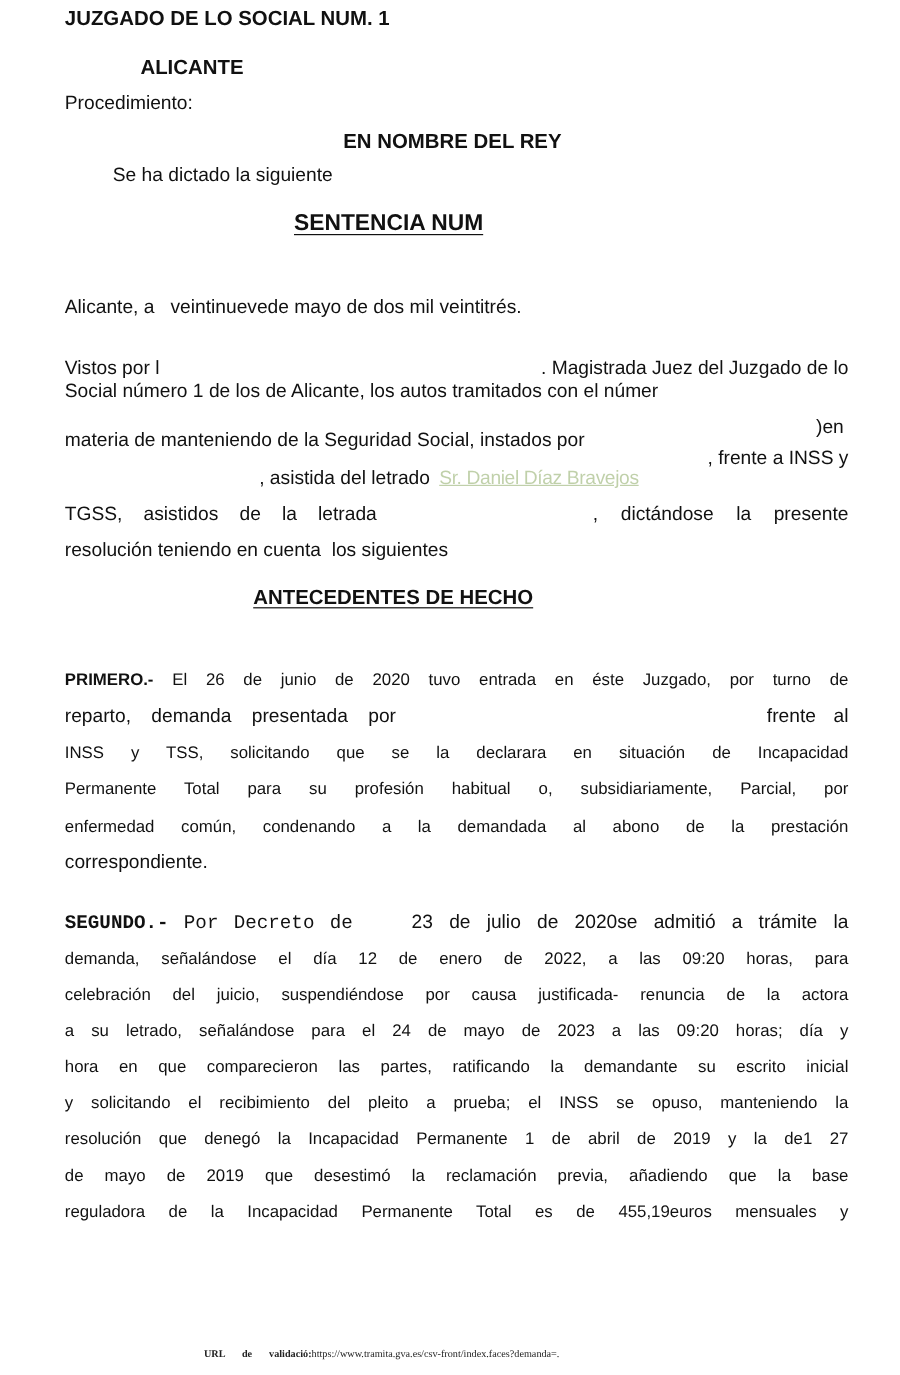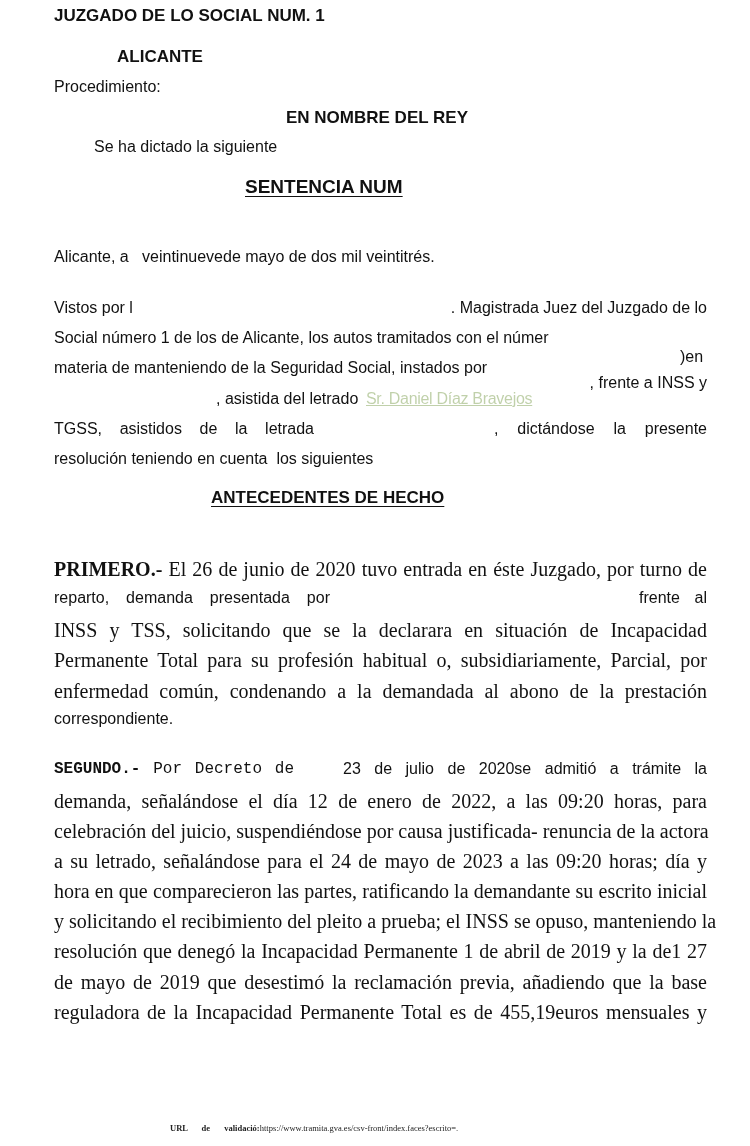--- a/index.html
+++ b/index.html
@@ -3,22 +3,22 @@
 <meta charset="utf-8">
 <style>
   html, body { margin: 0; padding: 0; background: #ffffff; }
   body { width: 750px; height: 1146px; position: relative; overflow: hidden;
          font-family: "Liberation Sans", sans-serif; color: #111111; }
   .abs { position: absolute; white-space: nowrap; }
   .hdr { font-weight: bold; font-size: 17px; }
   .txt { font-size: 16px; }
   .u { text-decoration: underline; text-underline-offset: 3px; }
   .title { font-weight: bold; font-size: 19px; }
-  .just { position: absolute; left: 54px; width: 653px; font-size: 20px;
-          text-align: justify; text-align-last: justify; white-space: nowrap; font-family: Liberation Serif, serif; }
+  .just { position: absolute; left: 54px; width: 653px; font-size: 14px;
+          text-align: justify; text-align-last: justify; white-space: nowrap; }
   .b { font-weight: bold; }
   .footer { position: absolute; left: 170px; top: 1123px; font-family: "Liberation Serif", serif;
             font-size: 8.5px; color: #222; }
   .footer .lbl { font-weight: bold; word-spacing: 12px; }
 </style>
 </head>
 <body>
 
 <div class="abs hdr" style="left:54px;top:6px;">JUZGADO DE LO SOCIAL NUM. 1</div>
 <div class="abs hdr" style="left:117px;top:47px;">ALICANTE</div>
@@ -26,21 +26,21 @@
 <div class="abs hdr" style="left:286px;top:108px;">EN NOMBRE DEL REY</div>
 <div class="abs txt" style="left:54px;top:138px;margin-left:40px;">Se ha dictado la siguiente</div>
 <div class="abs title u" style="left:245px;top:176px;padding-right:14px;">SENTENCIA NUM</div>
 
 <div class="abs txt" style="left:54px;top:248px;white-space:pre;">Alicante, a   veintinuevede mayo de dos mil veintitrés.</div>
 
 <div>
   <div class="abs txt" style="left:54px;top:299px;">Vistos por l</div>
   <div class="abs txt" style="left:384px;top:299px;width:323px;text-align:right;">. Magistrada Juez del Juzgado de lo</div>
 
-  <div class="abs txt" style="left:54px;top:329px;">Social número 1 de los de Alicante, los autos tramitados con el númer</div>
+  <div class="abs txt" style="left:54px;top:318px;">Social número 1 de los de Alicante, los autos tramitados con el númer</div>
   <div class="abs txt" style="left:680px;top:348px;">)en</div>
 
   <div class="abs txt" style="left:54px;top:359px;">materia de manteniendo de la Seguridad Social, instados por</div>
 
   <div class="abs txt" style="left:216px;top:390px;">, asistida del letrado</div>
   <div class="abs txt" style="left:366px;top:390px;color:#4d7c0f;opacity:0.35;letter-spacing:-0.3px;text-decoration:underline;">Sr. Daniel Díaz Bravejos</div>
   <div class="abs txt" style="left:550px;top:374px;width:157px;text-align:right;">, frente a INSS y</div>
 
   <div class="abs txt" style="left:54px;top:420px;width:260px;text-align:justify;text-align-last:justify;">TGSS, asistidos de la letrada</div>
   <div class="abs txt" style="left:494px;top:420px;width:213px;text-align:justify;text-align-last:justify;">, dictándose la presente</div>
@@ -67,14 +67,14 @@
   <div class="just" style="top:820px;">celebración del juicio, suspendiéndose por causa justificada- renuncia de la actora</div>
   <div class="just" style="top:850px;">a su letrado, señalándose para el 24 de mayo de 2023 a las 09:20 horas; día y</div>
   <div class="just" style="top:880px;">hora en que comparecieron las partes, ratificando la demandante su escrito inicial</div>
   <div class="just" style="top:910px;">y solicitando el recibimiento del pleito a prueba; el INSS se opuso, manteniendo la</div>
   <div class="just" style="top:940px;">resolución que denegó la Incapacidad Permanente 1 de abril de 2019 y la de1 27</div>
   <div class="just" style="top:971px;">de mayo de 2019 que desestimó la reclamación previa, añadiendo que la base</div>
   <div class="just" style="top:1001px;">reguladora de la Incapacidad Permanente Total es de 455,19euros mensuales y</div>
 </div>
 
 <div class="footer">
-  <span class="lbl">URL de validació:</span><span>https://www.tramita.gva.es/csv-front/index.faces?escrito=.</span>
+  <span class="lbl">URL de validació:</span><span>https://www.tramita.gva.es/csv-front/index.faces?demanda=.</span>
 </div>
 
 </body></html>

